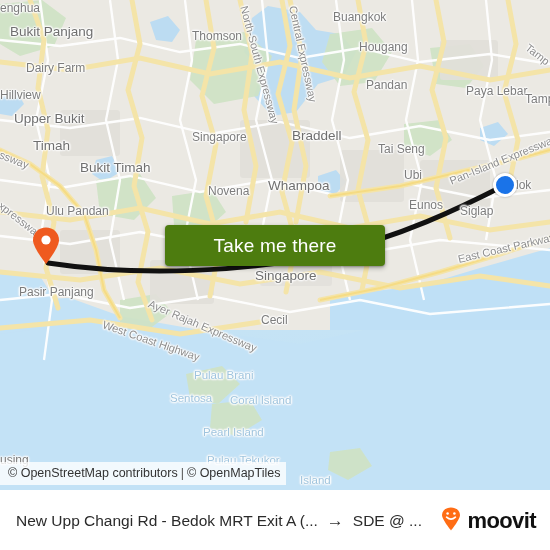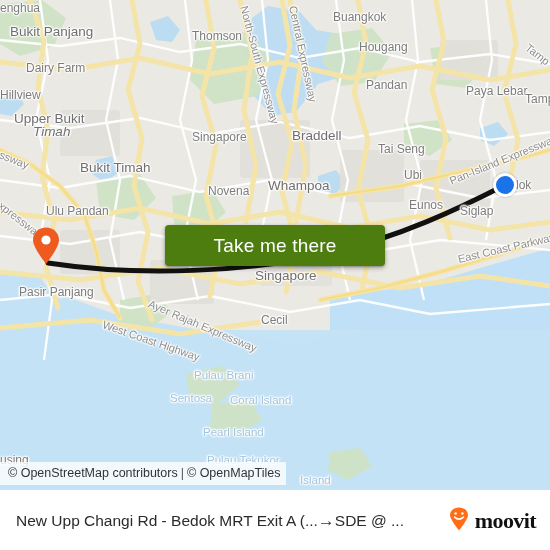--- a/index.html
+++ b/index.html
@@ -72,34 +72,35 @@
   #footer {
     position: absolute; left: 0; top: 490px;
     width: 550px; height: 60px;
     background: #ffffff;
     display: flex; align-items: center;
     padding: 0 14px 0 16px;
     border-top: 1px solid #ffffff;
   }
   #footer-route {
     display: flex; align-items: center; flex: 1 1 auto; min-width: 0;
+    gap: 9px;
   }
   .route-endpoint {
     font-size: 15.5px; color: #2b2b2b;
     white-space: nowrap; overflow: hidden; text-overflow: clip;
   }
   #route-origin { flex: 0 1 auto; max-width: 330px; }
   #route-arrow  { font-size: 17px; color: #333; flex: none; }
   #route-dest   { flex: none; }
 
   #moovit-logo { display: flex; align-items: center; flex: none; margin-left: 6px; }
   #moovit-wordmark {
     font-size: 22px; font-weight: bold; color: #111111;
     letter-spacing: -0.6px; margin-left: 6px;
-    font-family: Liberation Serif, serif;
+    font-family: Liberation Sans, sans-serif;
   }
 </style>
 </head>
 <body>
 
 <div id="app">
 
   <div id="map">
 
     <svg id="map-svg" width="550" height="490" viewBox="0 0 550 490">
@@ -193,21 +194,21 @@
 
       <path d="M48 263 C 140 277, 250 272, 330 253 C 400 237, 460 208, 505 185" stroke="#111111" stroke-width="5" fill="none" stroke-linecap="round" stroke-linejoin="round"></path>
     </svg>
 
     <div id="map-labels">
         <div class="map-label lbl-place" style="left: 0px; top: 1px;">enghua</div>
         <div class="map-label lbl-big" style="left: 10px; top: 24px;">Bukit Panjang</div>
         <div class="map-label lbl-place" style="left: 26px; top: 61px;">Dairy Farm</div>
         <div class="map-label lbl-place" style="left: 0px; top: 88px;">Hillview</div>
         <div class="map-label lbl-big" style="left: 14px; top: 111px;">Upper Bukit</div>
-        <div class="map-label lbl-big" style="left: 33px; top: 124px; font-style: italic;">Timah</div>
+        <div class="map-label lbl-big" style="left: 33px; top: 138px;">Timah</div>
         <div class="map-label lbl-big" style="left: 80px; top: 160px;">Bukit Timah</div>
         <div class="map-label lbl-place" style="left: 46px; top: 204px;">Ulu Pandan</div>
         <div class="map-label lbl-place" style="left: 19px; top: 285px;">Pasir Panjang</div>
         <div class="map-label lbl-place" style="left: 0px; top: 453px;">using</div>
         <div class="map-label lbl-place" style="left: 192px; top: 29px;">Thomson</div>
         <div class="map-label lbl-place" style="left: 333px; top: 10px;">Buangkok</div>
         <div class="map-label lbl-place" style="left: 359px; top: 40px;">Hougang</div>
         <div class="map-label lbl-place" style="left: 366px; top: 78px;">Pandan</div>
         <div class="map-label lbl-place" style="left: 466px; top: 84px;">Paya Lebar</div>
         <div class="map-label lbl-place" style="left: 192px; top: 130px;">Singapore</div>

